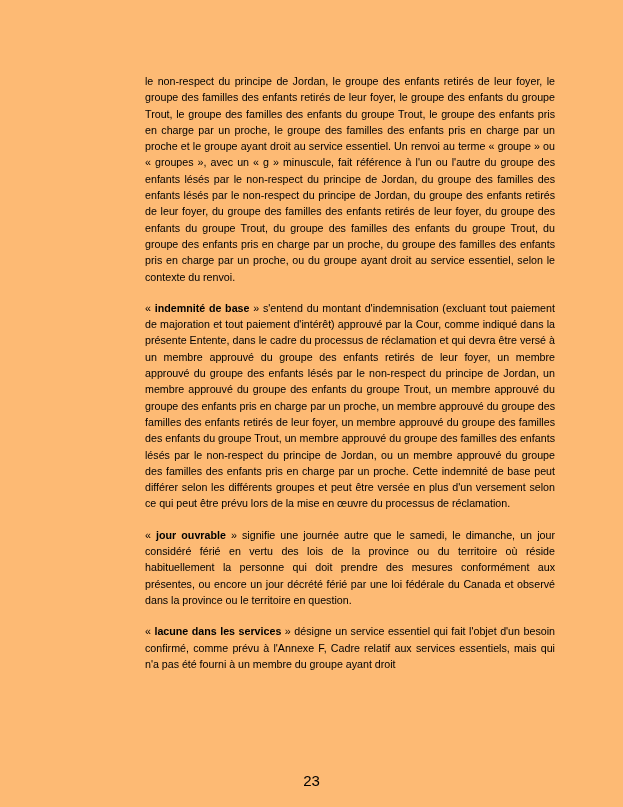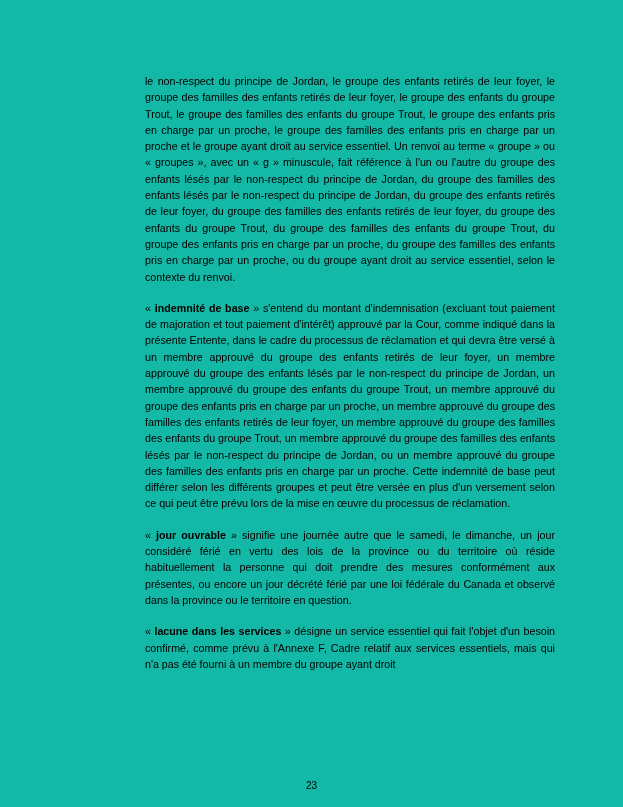--- a/index.html
+++ b/index.html
@@ -14,21 +14,21 @@
     color: #000000;
     position: relative;
     overflow: hidden;
   }
   .page {
     position: absolute;
     left: 0;
     top: 0;
     width: 623px;
     height: 807px;
-    background: #14b8a6;
+    background: #fdba74;
     text-decoration: underline;
   }
   .content {
     position: absolute;
     left: 145px;
     top: 73px;
     width: 410px;
   }
   .para {
     font-size: 10.7px;
@@ -44,23 +44,22 @@
   }
   .para b {
     font-weight: bold;
   }
   .page-number {
     position: absolute;
     left: 0;
     top: 772px;
     width: 623px;
     text-align: center;
-    font-size: 10px;
+    font-size: 15px;
     color: #000000;
-    margin-top: 8px;
   }
 </style>
 </head>
 <body>
 
 <div class="page">
   <div class="content">
 
     <p class="para"><span>le non-respect du principe de Jordan, le groupe des enfants retirés de leur foyer, le groupe des familles des enfants retirés de leur foyer, le groupe des enfants du groupe Trout, le groupe des familles des enfants du groupe Trout, le groupe des enfants pris en charge par un proche, le groupe des familles des enfants pris en charge par un proche et le groupe ayant droit au service essentiel. Un renvoi au terme « groupe » ou « groupes », avec un « g » minuscule, fait référence à l'un ou l'autre du groupe des enfants lésés par le non-respect du principe de Jordan, du groupe des familles des enfants lésés par le non-respect du principe de Jordan, du groupe des enfants retirés de leur foyer, du groupe des familles des enfants retirés de leur foyer, du groupe des enfants du groupe Trout, du groupe des familles des enfants du groupe Trout, du groupe des enfants pris en charge par un proche, du groupe des familles des enfants pris en charge par un proche, ou du groupe ayant droit au service essentiel, selon le contexte du renvoi.</span></p>
 

